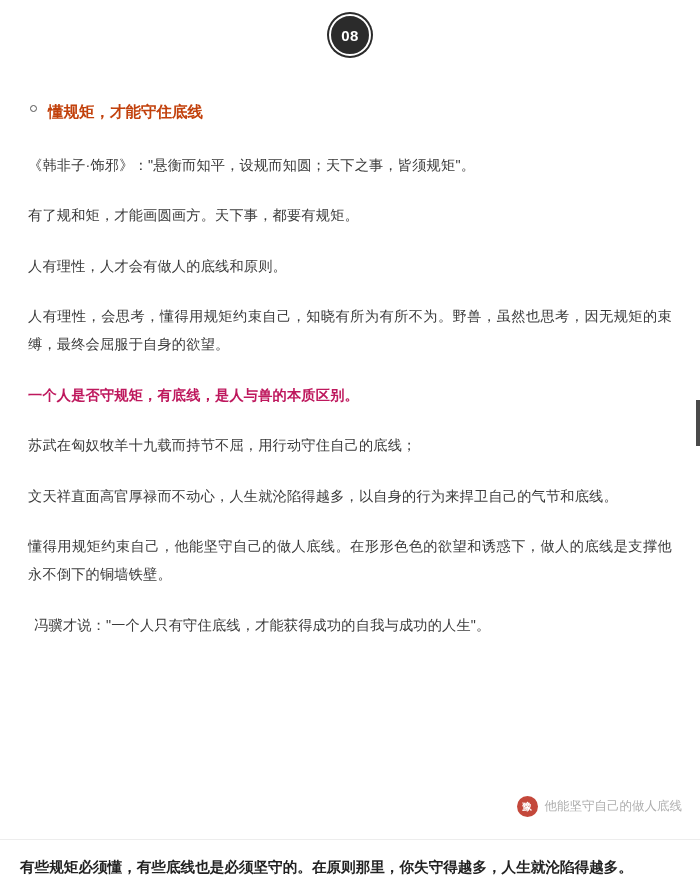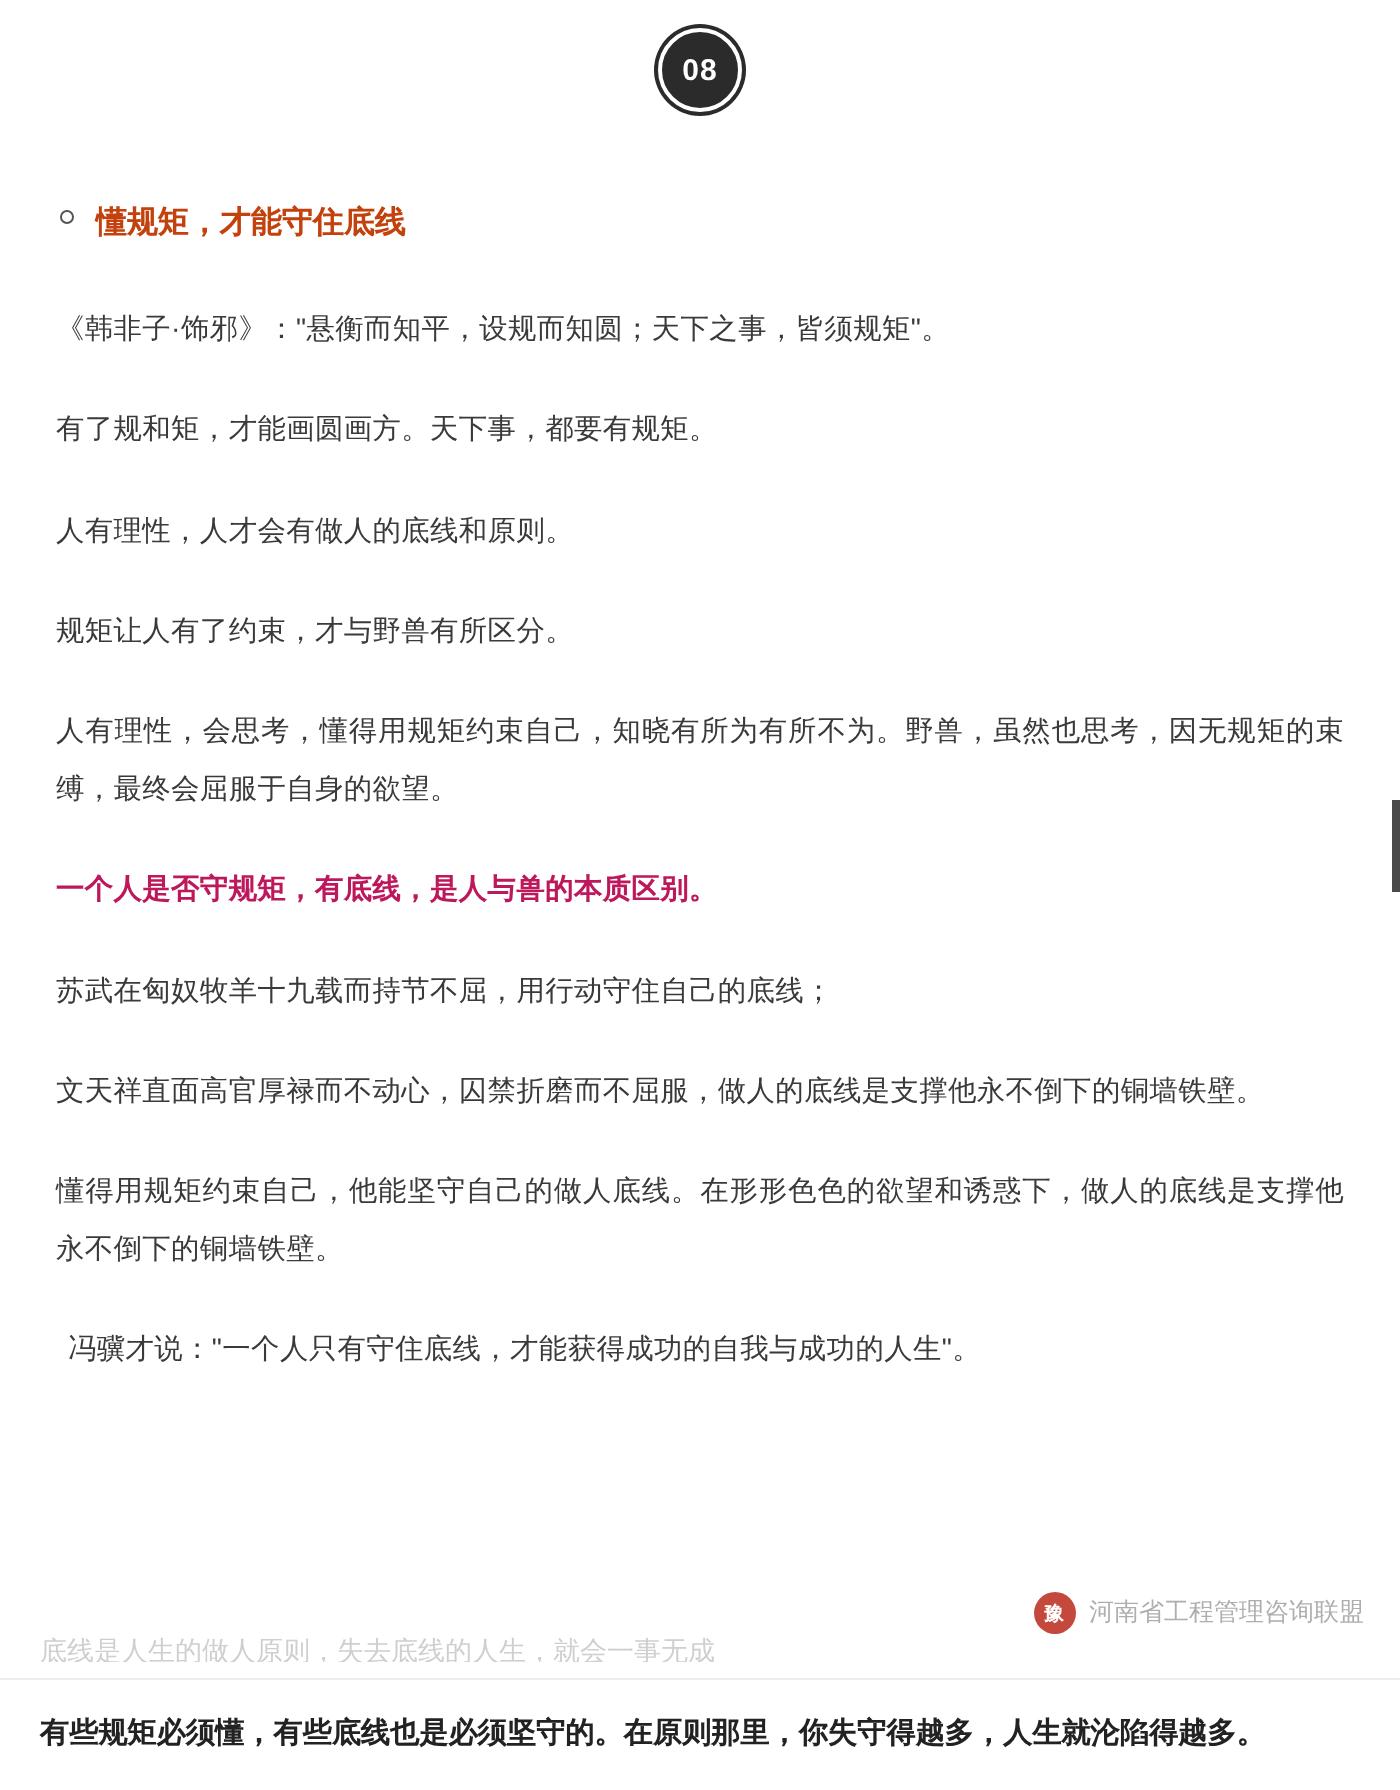--- a/index.html
+++ b/index.html
@@ -158,36 +158,34 @@
   <div class="content">
 
     <div class="heading">
       <span class="bullet"></span>
       <span>懂规矩，才能守住底线</span>
     </div>
 
     <p class="para">《韩非子·饰邪》："悬衡而知平，设规而知圆；天下之事，皆须规矩"。</p>
     <p class="para">有了规和矩，才能画圆画方。天下事，都要有规矩。</p>
     <p class="para">人有理性，人才会有做人的底线和原则。</p>
-    <p class="para">规矩让人有了约束，才与野兽有所区分。</p>
     <p class="para">人有理性，会思考，懂得用规矩约束自己，知晓有所为有所不为。野兽，虽然也思考，因无规矩的束缚，最终会屈服于自身的欲望。</p>
     <p class="para bold">一个人是否守规矩，有底线，是人与兽的本质区别。</p>
     <p class="para">苏武在匈奴牧羊十九载而持节不屈，用行动守住自己的底线；</p>
-    <p class="para">文天祥直面高官厚禄而不动心，囚禁折磨而不屈服，做人的底线是支撑他永不倒下的铜墙铁壁。</p>
+    <p class="para">文天祥直面高官厚禄而不动心，人生就沦陷得越多，以自身的行为来捍卫自己的气节和底线。</p>
     <p class="para">懂得用规矩约束自己，他能坚守自己的做人底线。在形形色色的欲望和诱惑下，做人的底线是支撑他永不倒下的铜墙铁壁。</p>
     <p class="para indent">冯骥才说："一个人只有守住底线，才能获得成功的自我与成功的人生"。</p>
 
   </div>
 
   <div class="edge-mark"></div>
 
   <div class="watermark">
     <div class="wm-logo">豫</div>
-    <div class="wm-text">河南省工程管理咨询联盟</div>
+    <div class="wm-text">他能坚守自己的做人底线</div>
   </div>
 
-  <div class="faded-line">底线是人生的做人原则，失去底线的人生，就会一事无成</div>
 
   <div class="footer-note">
     <p>有些规矩必须懂，有些底线也是必须坚守的。在原则那里，你失守得越多，人生就沦陷得越多。</p>
   </div>
 
 </div>
 
 </body></html>

